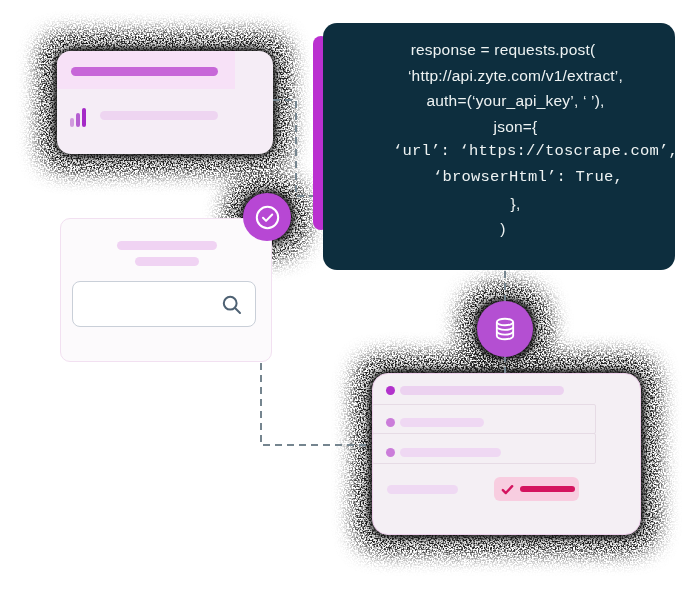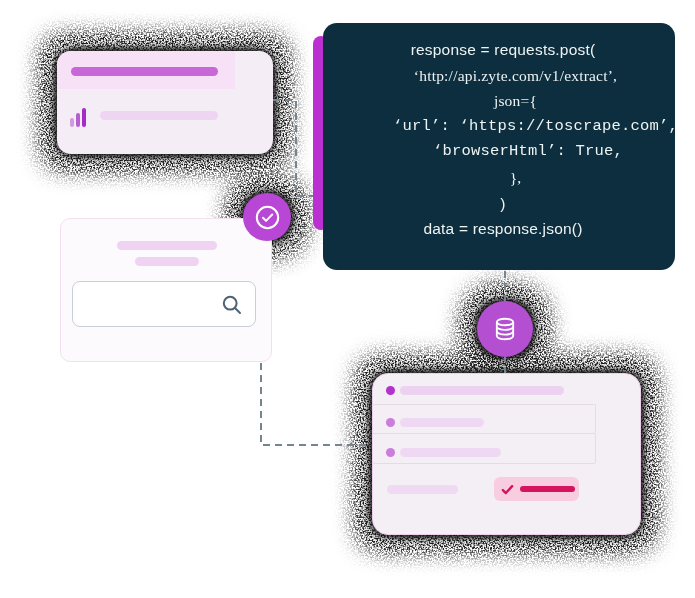--- a/index.html
+++ b/index.html
@@ -21,21 +21,21 @@
   .bars-icon{position:absolute;left:13px;top:57px;width:18px;height:19px;}
   .bars-icon i{position:absolute;bottom:0;width:4px;border-radius:2px;display:block;}
   .bars-icon .b1{left:0;height:9px;background:#d09add;}
   .bars-icon .b2{left:6px;height:14px;background:#b55fd1;}
   .bars-icon .b3{left:12px;height:19px;background:#a52ac7;}
   .card-dashboard .row-bar{position:absolute;left:43px;top:60px;width:118px;height:9px;border-radius:5px;background:#eed5f1;}
   
   .code-accent{left:313px;top:36px;width:16px;height:194px;border-radius:8px;background:#ba30d0;z-index:2;}
   .card-code{left:323px;top:23px;width:352px;height:247px;background:#0d2e3e;border-radius:14px;padding:14px 12px 0 20px;}
   .card-code .cl{color:#eef3f3;font-size:15.5px;line-height:25.6px;letter-spacing:.2px;white-space:nowrap;}
-  .card-code .ind1{padding-left:25px;font-family:Liberation Serif, serif;}
+  .card-code .ind1{padding-left:25px;}
   .card-code .ind2{padding-left:50px;font-family:Liberation Mono, monospace;}
   
   .card-search{left:60px;top:218px;width:212px;height:144px;background:#fcfafc;border:1px solid #f2e0f1;border-radius:10px;}
   .card-search .ph1{position:absolute;left:56px;top:22px;width:100px;height:9px;border-radius:5px;background:#f0d3f3;}
   .card-search .ph2{position:absolute;left:74px;top:38px;width:64px;height:9px;border-radius:5px;background:#f0d3f3;}
   .search-box{position:absolute;left:11px;top:62px;width:184px;height:46px;background:#fff;border:1px solid #c9cfd8;border-radius:8px;}
   .search-box svg{position:absolute;right:12px;top:12px;}
   
   .badge-check{left:243px;top:193px;width:48px;height:48px;border-radius:50%;background:#b747d4;display:flex;align-items:center;justify-content:center;}
   .badge-db{left:477px;top:301px;width:56px;height:56px;border-radius:50%;background:#b44fd2;display:flex;align-items:center;justify-content:center;}
@@ -103,26 +103,26 @@
         <i class="b2"></i>
         <i class="b3"></i>
     </div>
     <div class="row-bar"></div>
   </div>
 
   <div class="abs code-accent"></div>
   <div class="abs card card-code">
     <div class="cl">response = requests.post(</div>
     <div class="cl ind1">‘http://api.zyte.com/v1/extract’,</div>
+    <div class="cl ind1">auth=(‘your_api_key’, ‘ ’),</div>
     <div class="cl ind1">json={</div>
     <div class="cl ind2">‘url’: ‘https://toscrape.com’,</div>
     <div class="cl ind2">‘browserHtml’: True,</div>
     <div class="cl ind1">},</div>
     <div class="cl">)</div>
-    <div class="cl">data = response.json()</div>
   </div>
 
   <div class="abs card card-search">
     <div class="ph1"></div>
     <div class="ph2"></div>
     <div class="search-box">
       <svg width="22" height="22" viewBox="0 0 22 22">
         <circle cx="9.2" cy="9.2" r="6.4" fill="none" stroke="#4e6173" stroke-width="2"></circle>
         <line x1="14" y1="14" x2="19" y2="19" stroke="#4e6173" stroke-width="2" stroke-linecap="round"></line>
       </svg>

